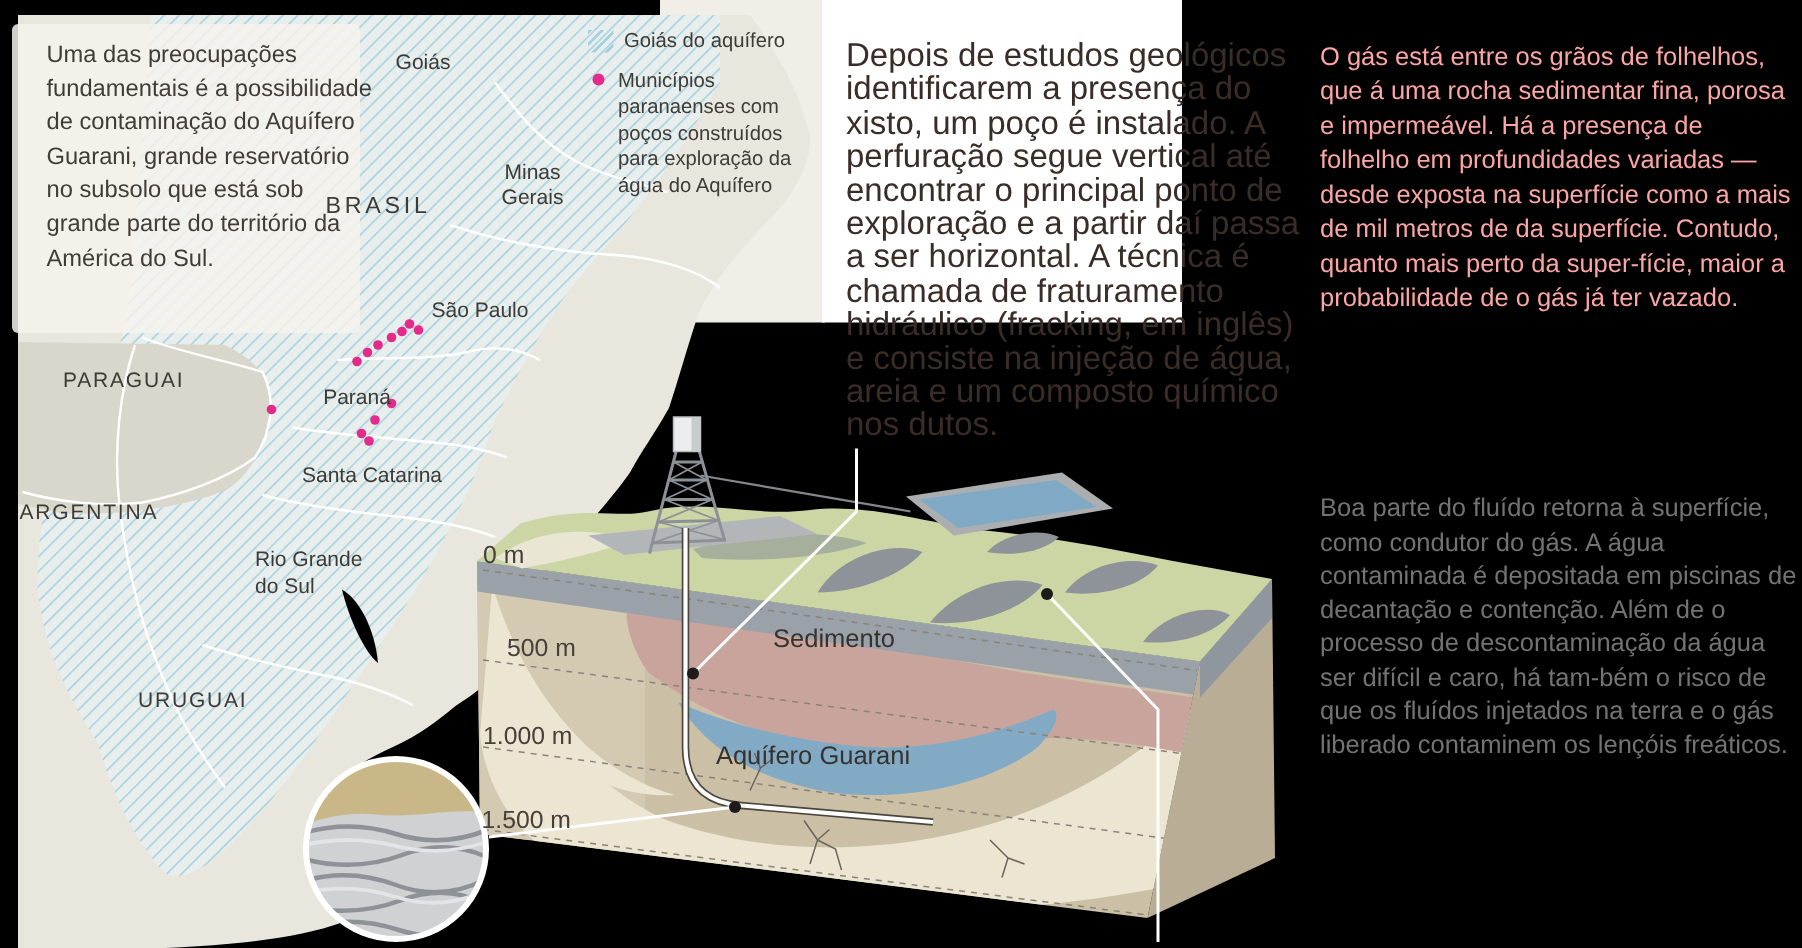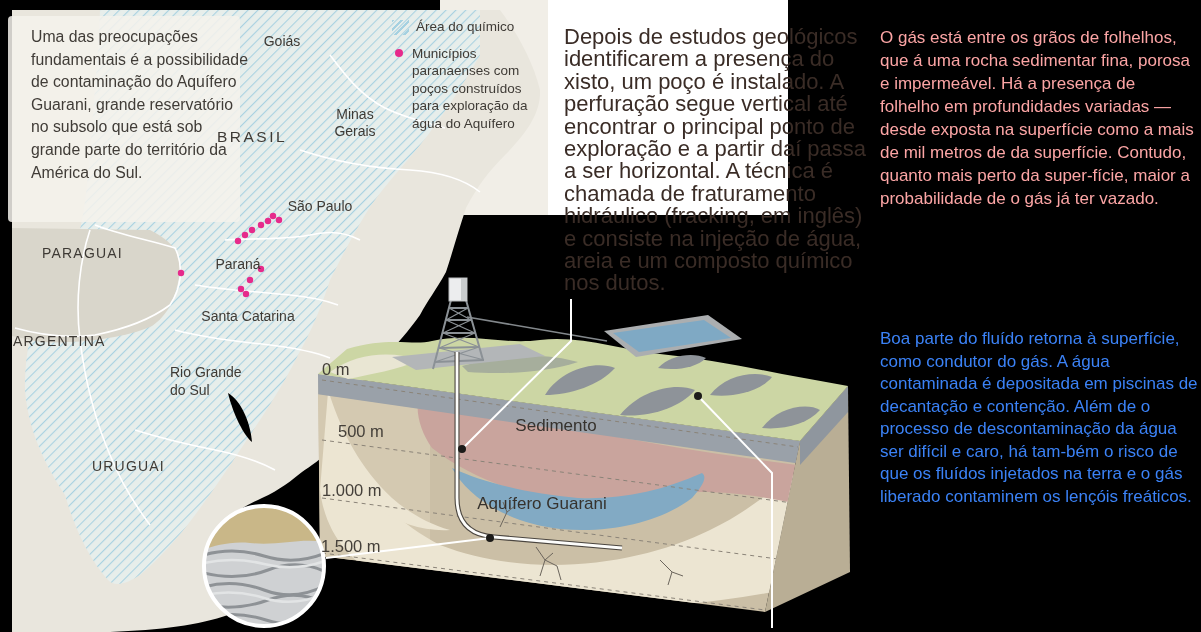--- a/index.html
+++ b/index.html
@@ -3,21 +3,21 @@
 <meta charset="utf-8">
 <style>
   html,body{margin:0;padding:0;background:#000;}
   .canvas{position:relative;width:1201px;height:632px;background:#000;overflow:hidden;
           font-family:"Liberation Sans","DejaVu Sans",sans-serif;}
   .canvas svg{position:absolute;left:0;top:0;}
   .textblock{position:absolute;white-space:pre-line;}
   .intro{left:16px;top:26px;width:220px;font-size:15.8px;line-height:22.6px;color:#403c37;margin-left:15px;}
   .process{left:564px;top:26px;width:306px;font-size:22px;line-height:22.4px;color:#3a2c26;}
   .gas{left:880px;top:26px;width:314px;font-size:17px;line-height:23px;color:#fca5a5;}
-  .fluid{left:880px;top:328px;width:318px;font-size:17px;line-height:22.5px;color:#3b82f6;}
+  .fluid{left:880px;top:328px;width:318px;font-size:17px;line-height:22.5px;color:#737373;}
   .legend{position:absolute;left:392px;top:18px;width:180px;color:#3f3b36;font-size:13.5px;line-height:17.5px;}
   .legend-item{display:flex;margin-bottom:9px;}
   .legend-swatch{flex:0 0 17px;height:15px;margin:2px 7px 0 0;
      background:repeating-linear-gradient(135deg,#a6d1e1 0 2px,rgba(255,255,255,0) 2px 6px);}
   .legend-dot{flex:0 0 8px;height:8px;border-radius:50%;background:#e62a8b;margin:4px 9px 0 3px;}
   .legend-label{width:128px;}
   svg text{font-family:"Liberation Sans","DejaVu Sans",sans-serif;fill:#3e3a35;}
   .map-label{font-size:14px;}
   .map-label-big{font-size:15.5px;letter-spacing:2.5px;}
   .map-label-country{font-size:14px;letter-spacing:1.2px;}
@@ -190,21 +190,21 @@
     <text class="depth-label" x="322" y="375">0 m</text>
     <text class="depth-label" x="338" y="437">500 m</text>
     <text class="depth-label" x="322" y="496">1.000 m</text>
     <text class="depth-label" x="321" y="552">1.500 m</text>
   </g>
 </svg>
 
 <div class="legend">
   <div class="legend-item">
     <div class="legend-swatch"></div>
-    <div class="legend-label">Área do químico</div>
+    <div class="legend-label">Goiás do aquífero</div>
   </div>
   <div class="legend-item">
     <div class="legend-dot"></div>
     <div class="legend-label">Municípios paranaenses com poços construídos para exploração da água do Aquífero</div>
   </div>
 </div>
 
 <div class="textblock intro">Uma das preocupações fundamentais é a possibilidade de contaminação do Aquífero Guarani, grande reservatório no subsolo que está sob grande parte do território da América do Sul.</div>
 <div class="textblock process">Depois de estudos geológicos identificarem a presença do xisto, um poço é instalado. A perfuração segue vertical até encontrar o principal ponto de exploração e a partir daí passa a ser horizontal. A técnica é chamada de fraturamento hidráulico (fracking, em inglês) e consiste na injeção de água, areia e um composto químico nos dutos.</div>
 <div class="textblock gas">O gás está entre os grãos de folhelhos, que á uma rocha sedimentar fina, porosa e impermeável. Há a presença de folhelho em profundidades variadas — desde exposta na superfície como a mais de mil metros de da superfície. Contudo, quanto mais perto da super-fície, maior a probabilidade de o gás já ter vazado.</div>

